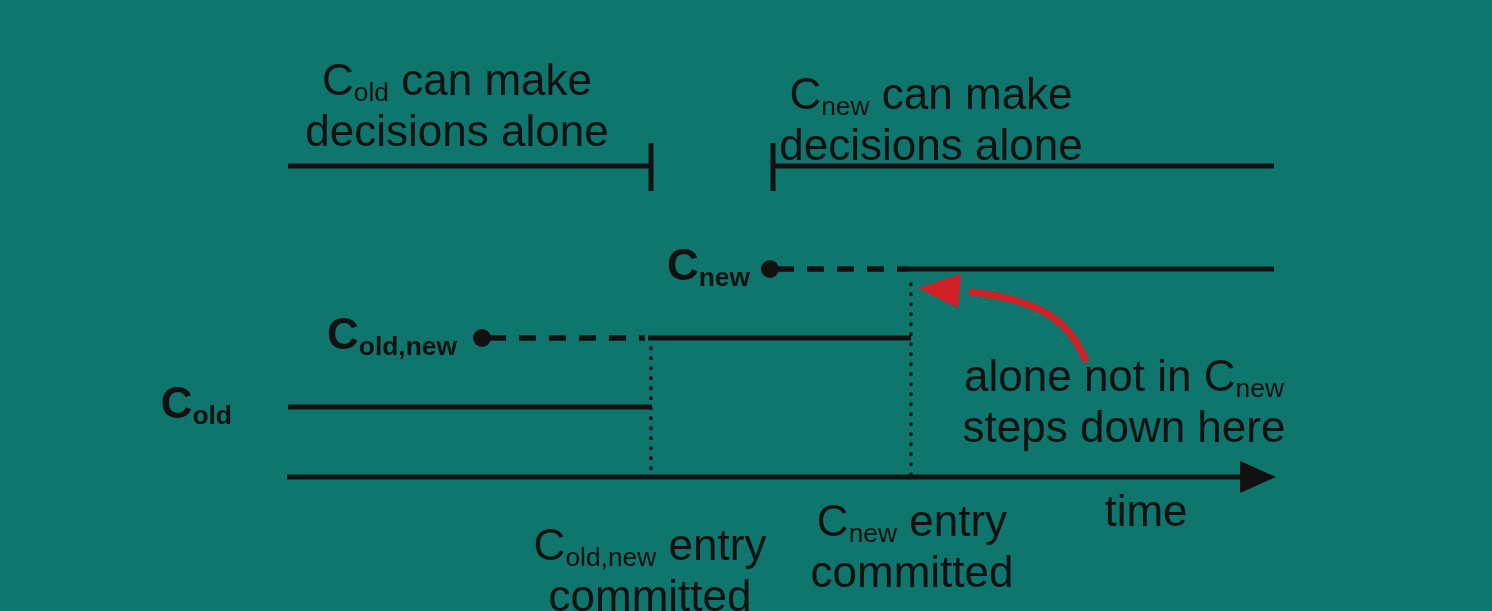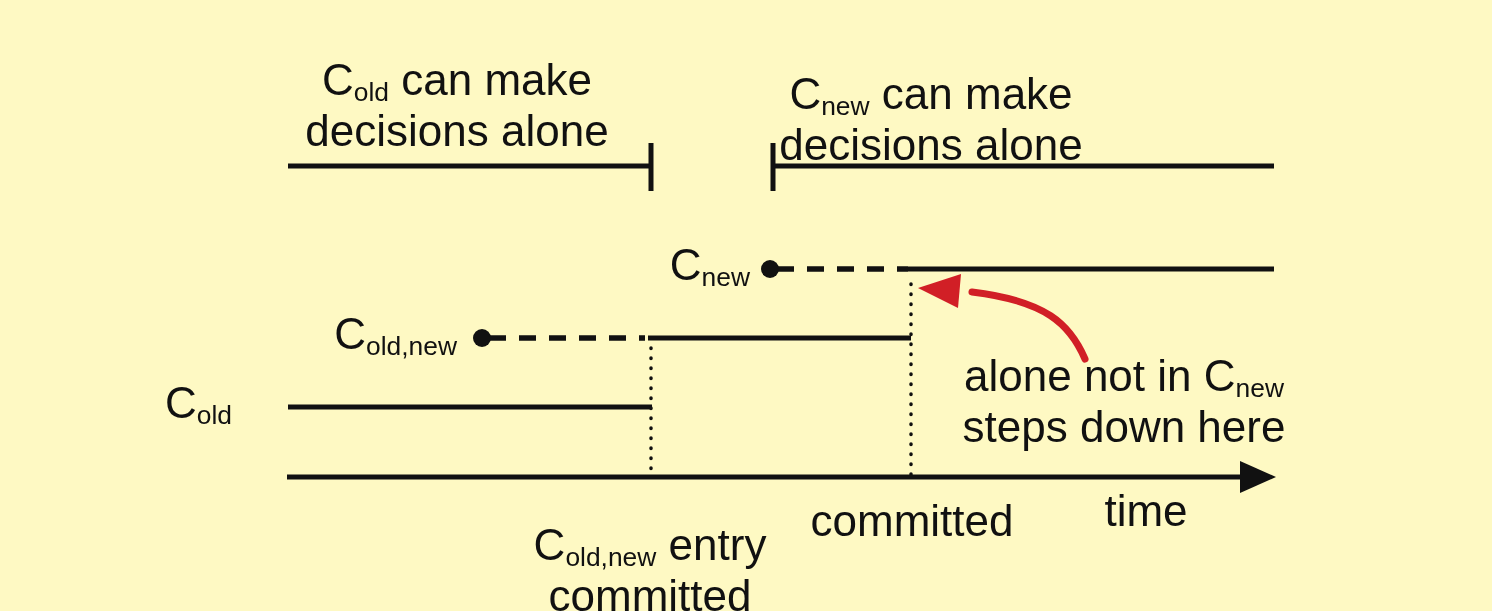--- a/index.html
+++ b/index.html
@@ -4,21 +4,21 @@
 <style>
   html, body {
     margin: 0;
     padding: 0;
     background: #ffffff;
   }
   .canvas {
     position: relative;
     width: 1492px;
     height: 611px;
-    background: #fef9c3;
+    background: #0f766e;
     overflow: hidden;
     font-family: "Liberation Sans", "DejaVu Sans", sans-serif;
     color: #111111;
   }
   .linework {
     position: absolute;
     left: 0;
     top: 0;
     width: 1492px;
     height: 611px;
@@ -29,20 +29,21 @@
     line-height: 51px;
     color: #111111;
     white-space: nowrap;
   }
   .label.center {
     transform: translateX(-50%);
     text-align: center;
   }
   .label.right-aligned {
     text-align: right;
+    font-weight: bold;
   }
   .label.single {
     line-height: 1;
   }
   sub {
     font-size: 0.60em;
     line-height: 0;
     vertical-align: -0.24em;
   }
 </style>
@@ -99,18 +100,19 @@
     <div><span>alone not in C</span><sub>new</sub></div>
     <div>steps down here</div>
   </div>
 
   <div class="label center" style="left:650px; top:519px">
     <div><span>C</span><sub>old,new</sub><span> entry</span></div>
     <div>committed</div>
   </div>
 
   <div class="label center" style="left:912px; top:495px">
+    <div><span>C</span><sub>new</sub><span> entry</span></div>
     <div>committed</div>
   </div>
 
   <div class="label single center" style="left:1146px; top:489px">time</div>
 
 </div>
 
 </body></html>

